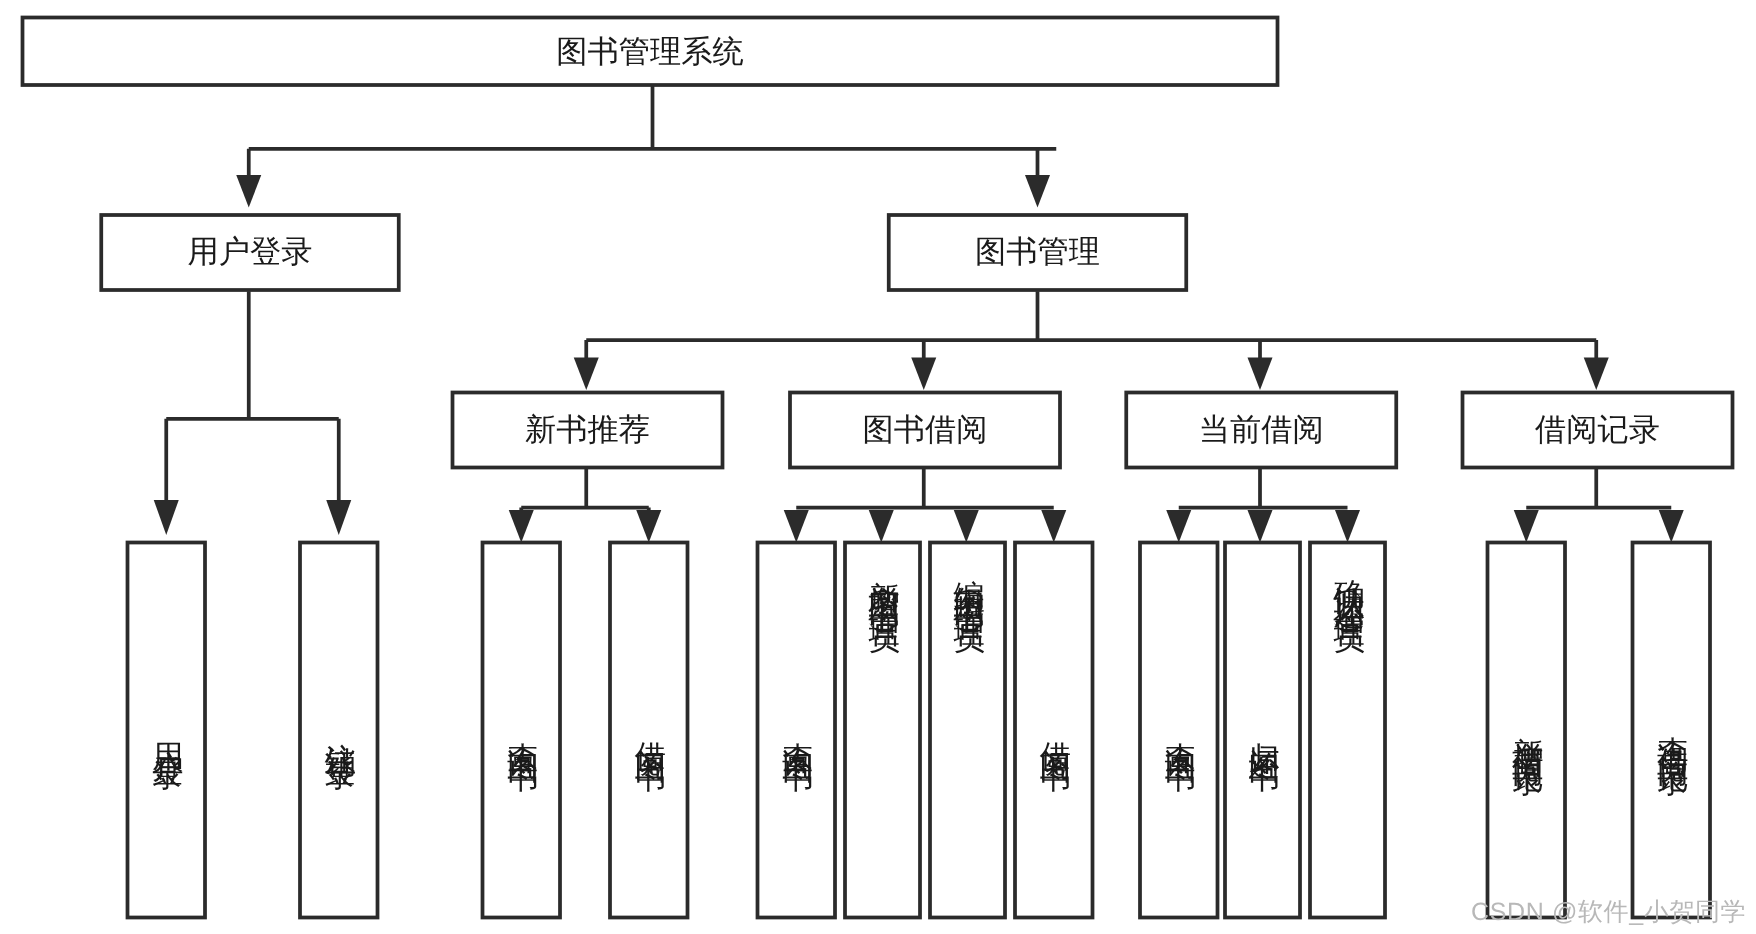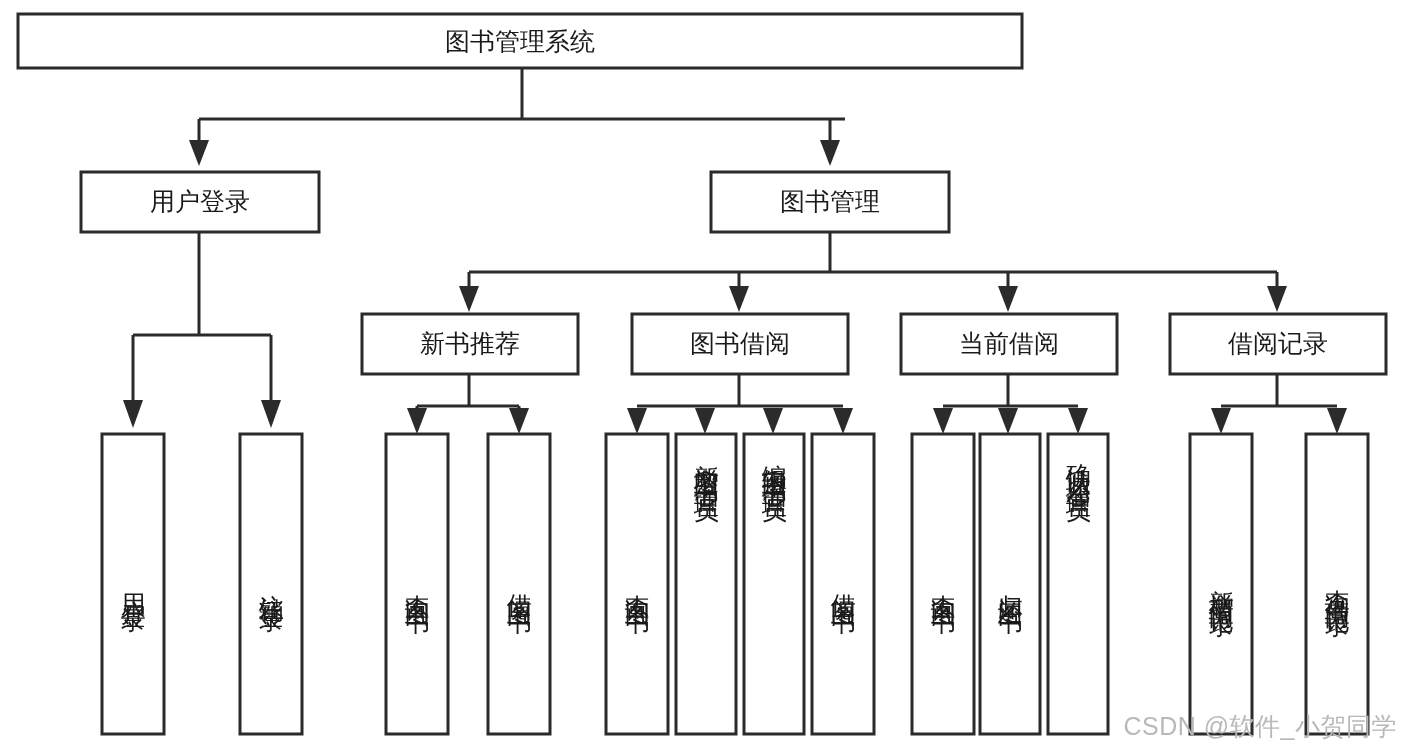--- a/index.html
+++ b/index.html
@@ -63,21 +63,21 @@
     line-height: 1.1;
     letter-spacing: 5px;
     color: #1a1a1a;
     white-space: nowrap;
   }
   #watermark {
     position: absolute;
     right: 8px;
     bottom: 4px;
     font-family: "Liberation Sans", "DejaVu Sans", sans-serif;
-    font-size: 25px;
+    font-size: 20px;
     color: #b8b8b8;
     letter-spacing: 0.5px;
     white-space: nowrap;
   }
 </style>
 </head>
 <body>
 
 <div id="diagram-root">
 

